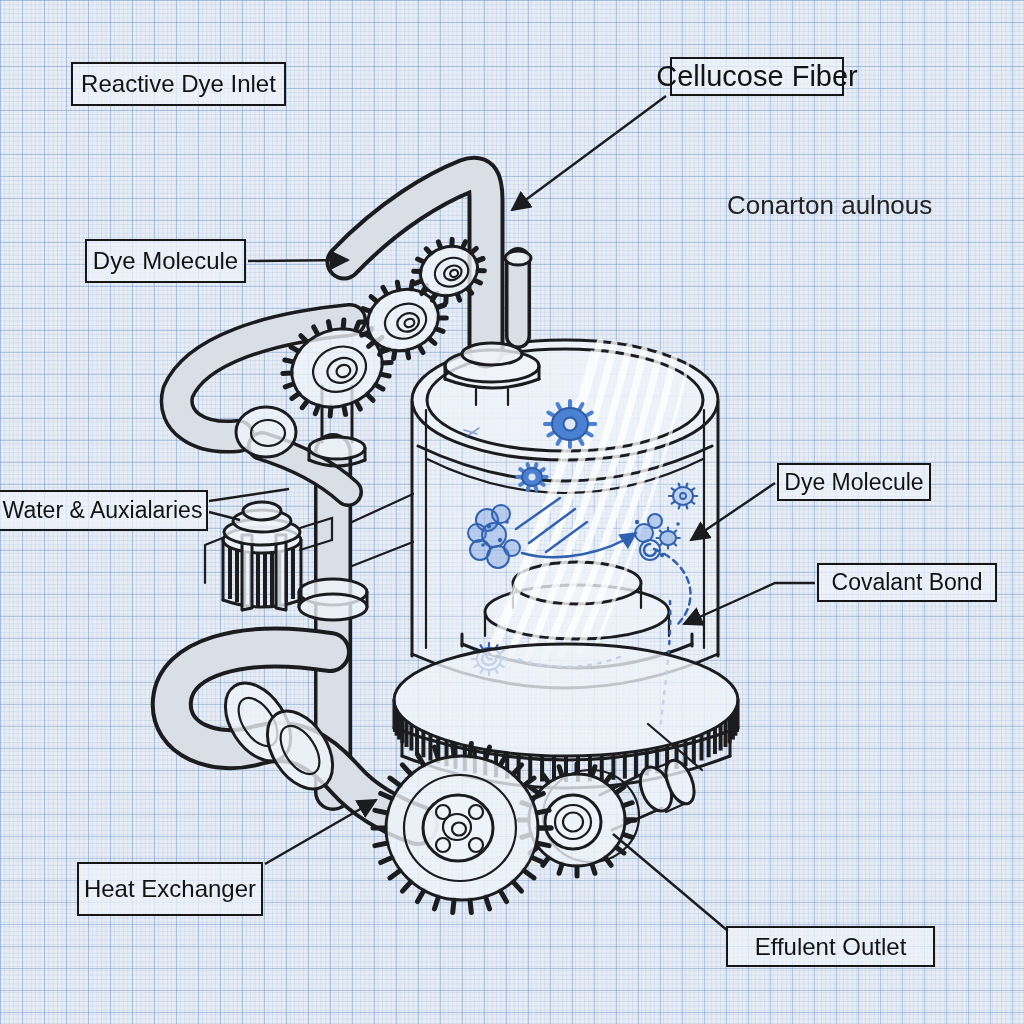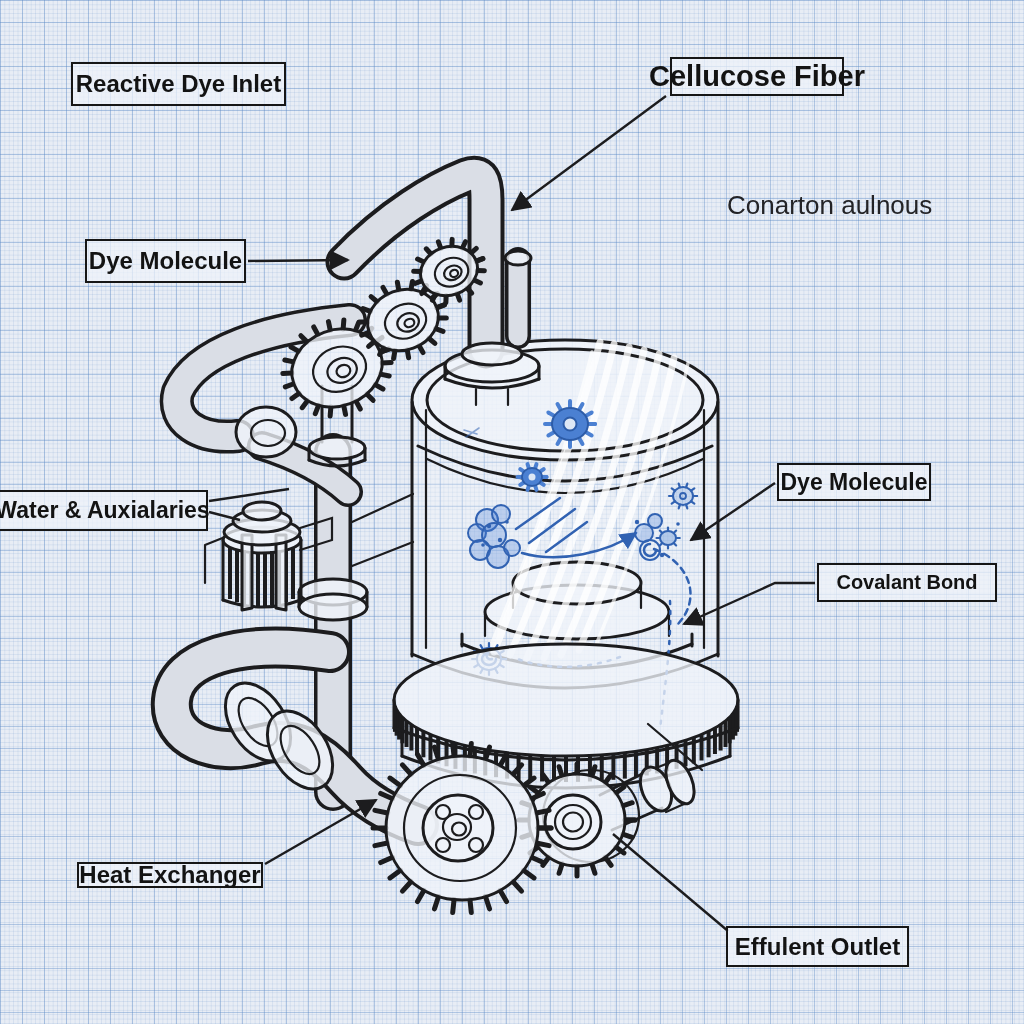--- a/index.html
+++ b/index.html
@@ -36,21 +36,21 @@
   .bcloud{fill:rgba(77,130,214,0.30);stroke:var(--blue-stroke);stroke-width:2;}
   .bdot{fill:var(--blue-stroke);stroke:none;}
   .fiber{fill:none;stroke:var(--fiber);stroke-width:7;stroke-linecap:round;opacity:0.78;}
   .fiber-thin{fill:none;stroke:var(--fiber);stroke-width:3.5;stroke-linecap:round;opacity:0.7;}
   .leader{fill:none;stroke:var(--ink);stroke-width:2.4;}
   marker path{fill:var(--ink);}
   marker.blue path,#arrowB path{fill:var(--blue-stroke);}
   .label-box{
     position:absolute;display:flex;align-items:center;justify-content:center;
     border:2.5px solid #161616;background:rgba(238,243,249,0.72);
-    color:#131313;white-space:nowrap;box-sizing:border-box;font-weight:bold;
+    color:#131313;white-space:nowrap;box-sizing:border-box;
   }
   .stray-text{position:absolute;color:#232326;white-space:nowrap;}
 </style>
 </head>
 <body>
 
 <div id="scene">
 
 <svg width="1024" height="1024" viewBox="0 0 1024 1024">
   <defs>
@@ -539,25 +539,25 @@
 </div>
 
 <div class="label-box" style="left:-3px;top:490px;width:211px;height:41px;font-size:23px">
   <span>Water &amp; Auxialaries</span>
 </div>
 
 <div class="label-box" style="left:777px;top:463px;width:154px;height:38px;font-size:23px">
   <span>Dye Molecule</span>
 </div>
 
-<div class="label-box" style="left:817px;top:563px;width:180px;height:39px;font-size:20px">
+<div class="label-box" style="left:817px;top:563px;width:180px;height:39px;font-size:23px">
   <span>Covalant Bond</span>
 </div>
 
-<div class="label-box" style="left:77px;top:862px;width:186px;height:26px;font-size:24px">
+<div class="label-box" style="left:77px;top:862px;width:186px;height:54px;font-size:24px">
   <span>Heat Exchanger</span>
 </div>
 
-<div class="label-box" style="left:726px;top:926px;width:183px;height:41px;font-size:24px">
+<div class="label-box" style="left:726px;top:926px;width:209px;height:41px;font-size:24px">
   <span>Effulent Outlet</span>
 </div>
 
 </div>
 
 </body></html>

